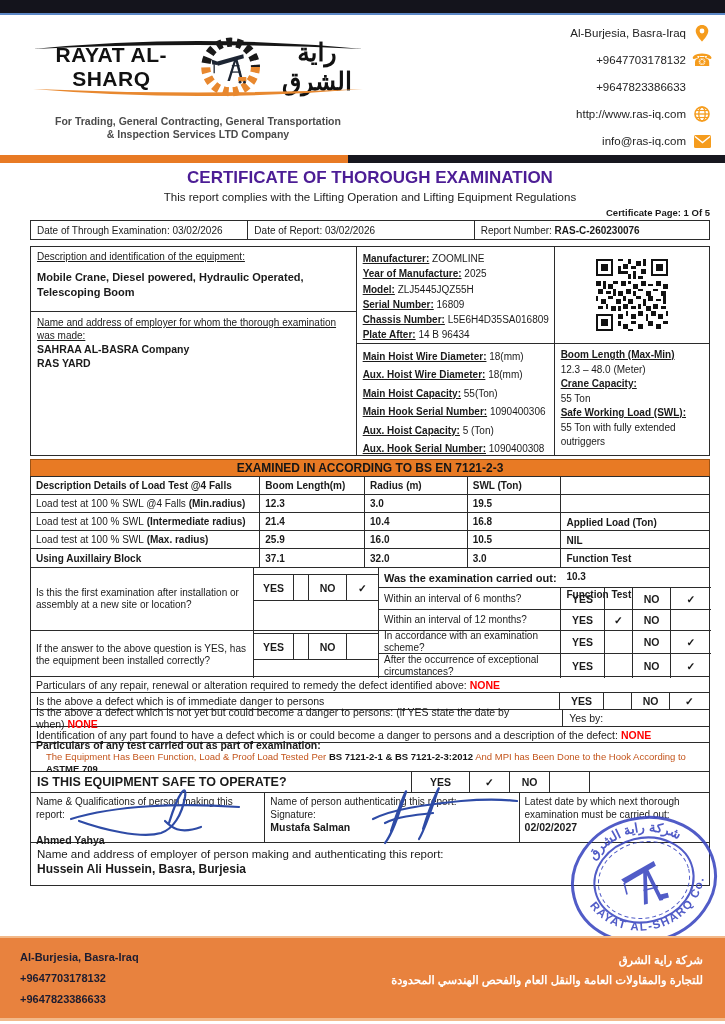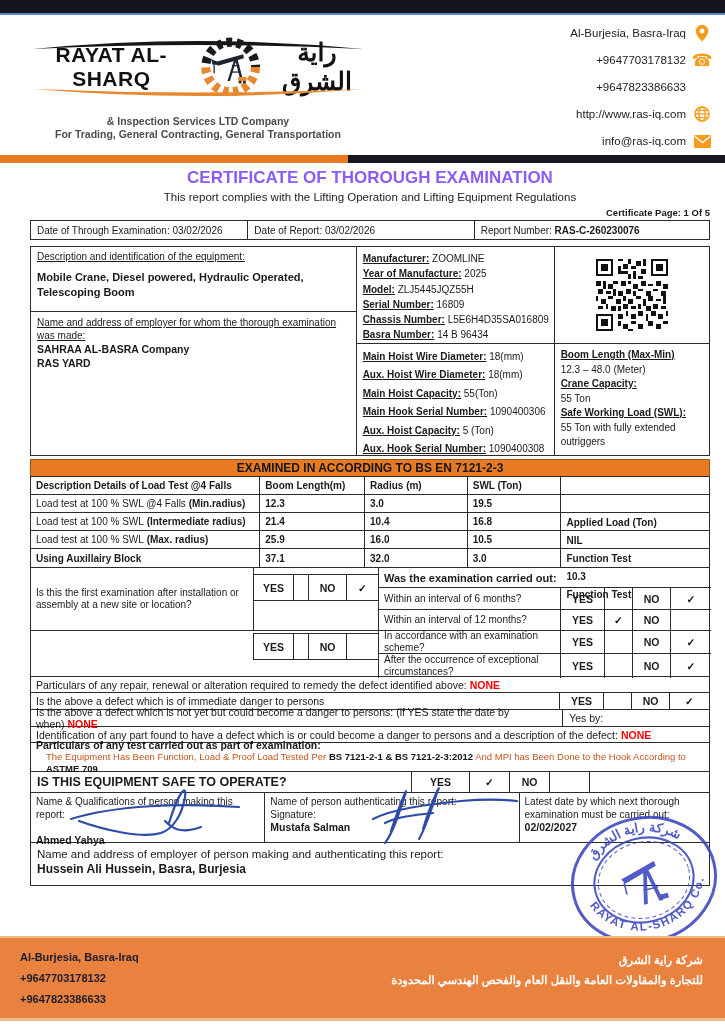--- a/index.html
+++ b/index.html
@@ -23,21 +23,21 @@
   .c-row { display:flex; align-items:center; justify-content:flex-end; gap:7px; height:20px; }
   .c-text { font-size:11.5px; color:#222; }
   .c-icon { width:18px; height:18px; display:flex; align-items:center; justify-content:center; flex:0 0 18px; }
 
   .divider { position:absolute; top:155px; left:0; width:100%; height:8px; }
   .divider .half-orange { position:absolute; left:0; top:0; width:348px; height:8px; background:#E87A24; }
   .divider .half-black { position:absolute; left:348px; top:0; right:0; height:8px; background:#17171f; }
 
   
   .content { position:absolute; top:166px; left:30px; width:680px; }
-  .title { text-align:center; font-size:17px; font-weight:bold; margin-top:2px; color:#8b5cf6; }
+  .title { text-align:center; font-size:17px; font-weight:bold; margin-top:2px; color:#4c1d95; }
   .subtitle { text-align:center; font-size:11.5px; margin-top:3px; color:#222; }
   .certpage { text-align:right; font-size:9.5px; font-weight:bold; margin-top:4px; }
 
   .tbl-border { border:1px solid #2b2b2b; }
   .date-row { display:flex; height:20px; margin-top:2px; font-size:10px; }
   .date-row > div { display:flex; align-items:center; padding-left:6px; }
   .dc1 { width:218px; border-right:1px solid #2b2b2b; }
   .dc2 { width:227px; border-right:1px solid #2b2b2b; }
   .dc3 { width:235px; }
 
@@ -143,22 +143,22 @@
           <rect x="62" y="66" width="13" height="7" rx="1" fill="#E8882F"></rect>
           <circle cx="65" cy="74" r="2.2" fill="#1d2533"></circle>
           <circle cx="72" cy="74" r="2.2" fill="#1d2533"></circle>
         </svg>
         <span class="brand-ar">راية الشرق</span>
       </div>
       <svg class="swoosh-bot" viewBox="0 0 340 12" preserveAspectRatio="none">
         <path d="M5,2 Q170,16 335,2 Q170,9 5,2 Z" fill="#E8882F"></path>
       </svg>
       <div class="tagline">
+        <div>For Trading, General Contracting, General Transportation</div>
         <div>&amp; Inspection Services LTD Company</div>
-        <div>For Trading, General Contracting, General Transportation</div>
       </div>
     </div>
 
     <div class="contact">
       <div class="c-row">
         <span class="c-text">Al-Burjesia, Basra-Iraq</span>
         <span class="c-icon">
           <svg width="14" height="17" viewBox="0 0 14 17">
               <path d="M7 0C3.4 0 .7 2.7.7 6.1c0 4.2 6.3 10.6 6.3 10.6s6.3-6.4 6.3-10.6C13.3 2.7 10.6 0 7 0z" fill="#F59C1D"></path>
               <circle cx="7" cy="6" r="2.4" fill="#fff"></circle>
@@ -229,21 +229,21 @@
         </div>
       </div>
 
       <div class="eq-col eq-col2">
         <div class="eq-cell eq-c2a">
           <div class="spec-line"><span class="lbl-u">Manufacturer:</span> <span>ZOOMLINE</span></div>
           <div class="spec-line"><span class="lbl-u">Year of Manufacture:</span> <span>2025</span></div>
           <div class="spec-line"><span class="lbl-u">Model:</span> <span>ZLJ5445JQZ55H</span></div>
           <div class="spec-line"><span class="lbl-u">Serial Number:</span> <span>16809</span></div>
           <div class="spec-line"><span class="lbl-u">Chassis Number:</span> <span>L5E6H4D35SA016809</span></div>
-          <div class="spec-line"><span class="lbl-u">Basra Number:</span> <span>14 B 96434</span></div>
+          <div class="spec-line"><span class="lbl-u">Plate After:</span> <span>14 B 96434</span></div>
         </div>
         <div class="eq-cell eq-c2b">
           <div class="hoist-line"><span class="lbl-u">Main Hoist Wire Diameter:</span> <span>18(mm)</span></div>
           <div class="hoist-line"><span class="lbl-u">Aux. Hoist Wire Diameter:</span> <span>18(mm)</span></div>
           <div class="hoist-line"><span class="lbl-u">Main Hoist Capacity:</span> <span>55(Ton)</span></div>
           <div class="hoist-line"><span class="lbl-u">Main Hook Serial Number:</span> <span>1090400306</span></div>
           <div class="hoist-line"><span class="lbl-u">Aux. Hoist Capacity:</span> <span>5 (Ton)</span></div>
           <div class="hoist-line"><span class="lbl-u">Aux. Hook Serial Number:</span> <span>1090400308</span></div>
         </div>
       </div>
@@ -439,20 +439,21 @@
       </div>
       <div class="qcell" style="left:530px;top:86px;width:150px;height:24px;">
         <div class="dmini">
           <div style="width:44px;">YES</div>
           <div style="width:28px;" class="chk"></div>
           <div style="width:38px;">NO</div>
           <div style="flex:1;" class="chk">✓</div>
         </div>
       </div>
 
+      <div class="qcell qtext" style="left:0;top:63px;width:223px;height:47px;border-right:1px solid #2b2b2b;">If the answer to the above question is YES, has the equipment been installed correctly?</div>
       <div class="qcell" style="left:223px;top:63px;width:125px;height:47px;border-right:1px solid #2b2b2b;padding:2px 0 0 0;">
         <div class="mini" style="height:27px;margin:0 -1px;">
           <div style="width:40px;">YES</div>
           <div style="width:15px;" class="chk"></div>
           <div style="width:38px;">NO</div>
           <div style="flex:1;" class="chk"></div>
         </div>
       </div>
     </div>
 

